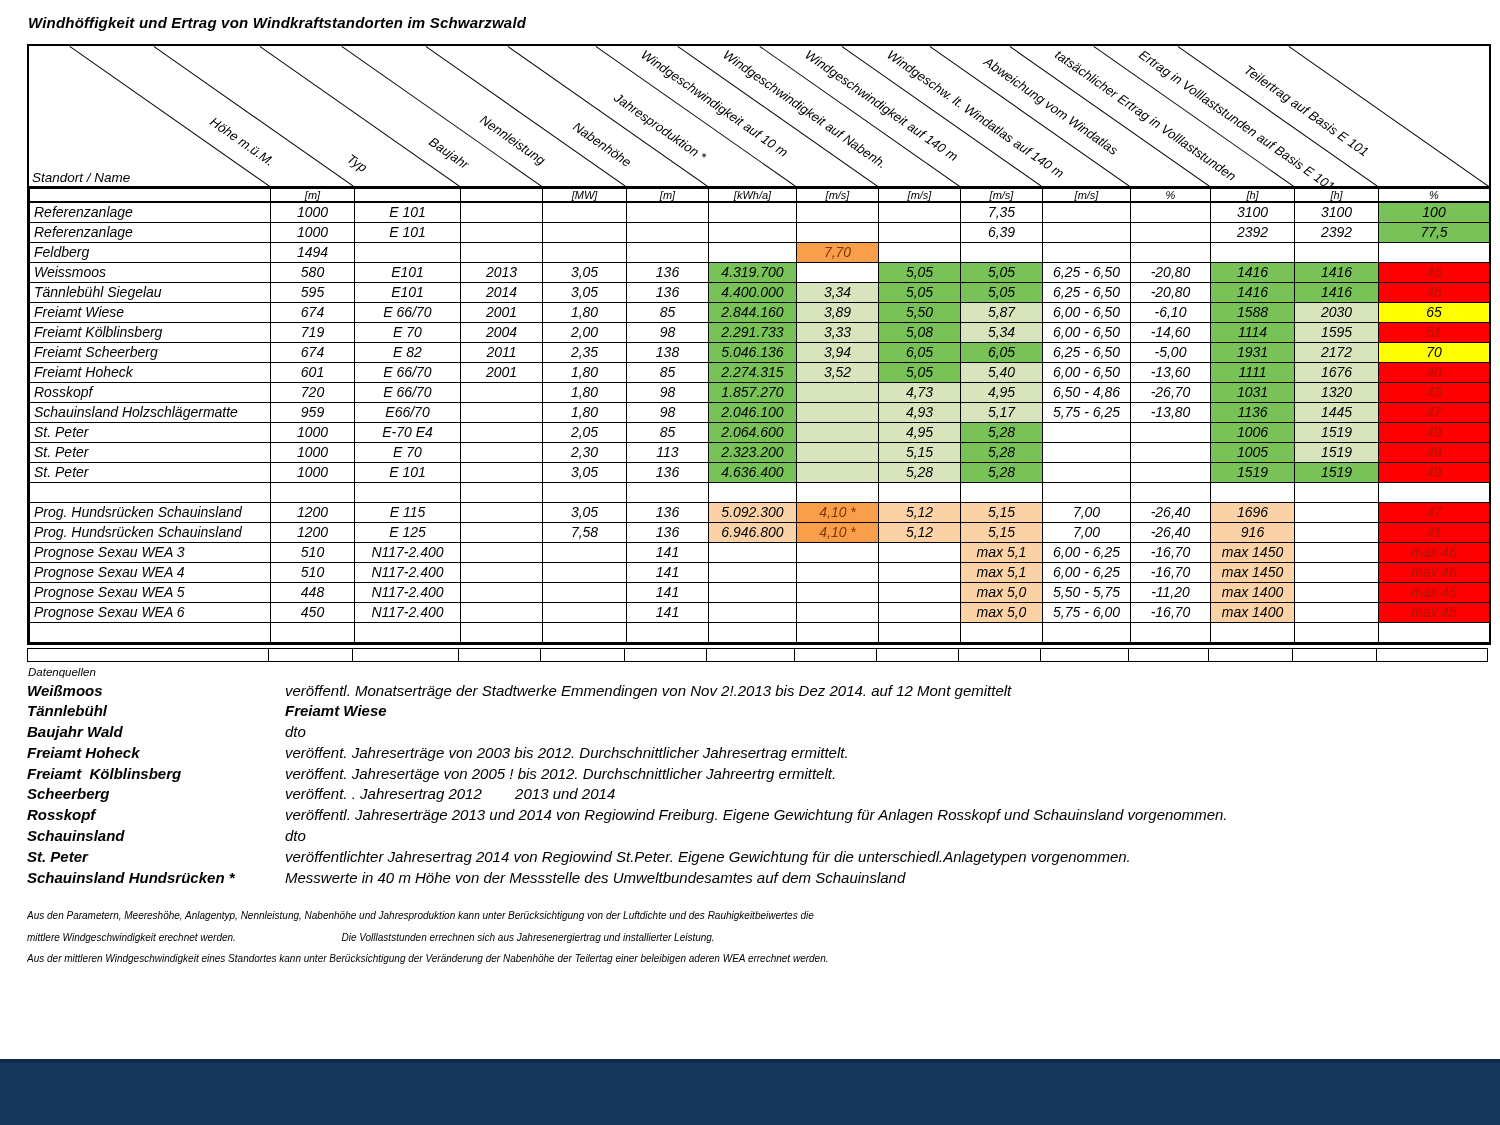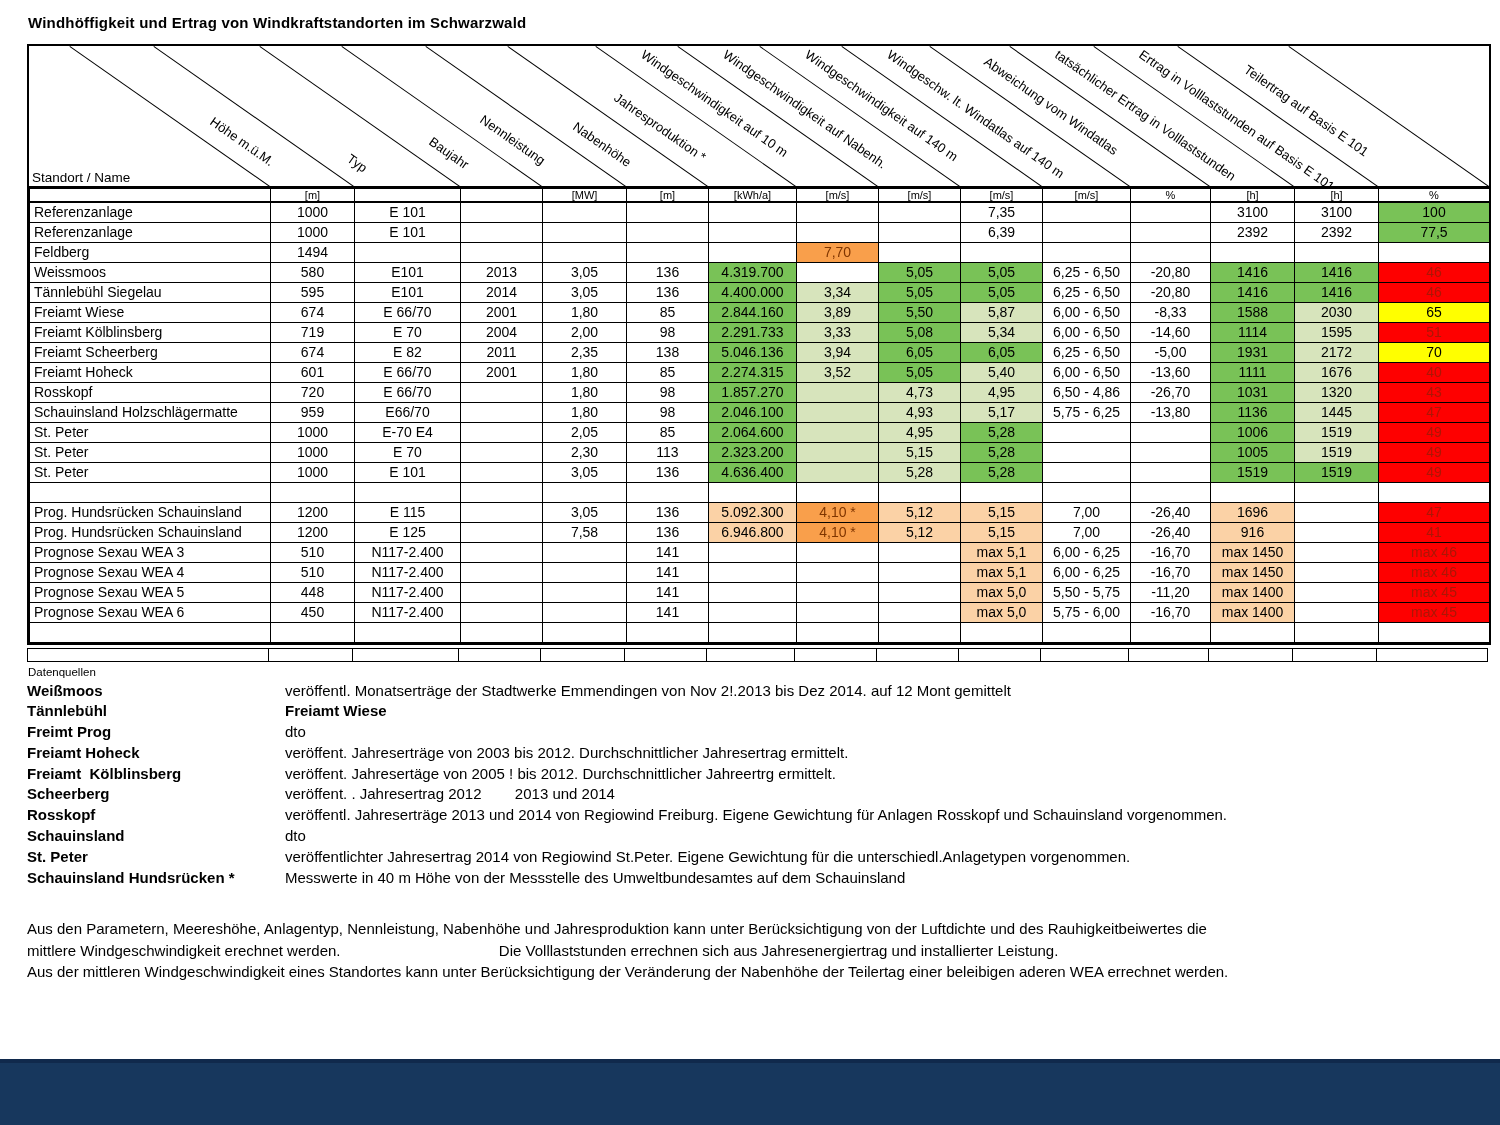--- a/index.html
+++ b/index.html
@@ -1,17 +1,17 @@
 <!DOCTYPE html>
 <html><head>
 <meta charset="utf-8">
 <style>
   html,body{margin:0;padding:0;background:#fff;}
   body{width:1500px;height:1125px;position:relative;font-family:"Liberation Sans",sans-serif;color:#000;overflow:hidden;}
-  .page{padding:0 0 0 27px;}
+  .page{padding:0 0 0 27px;font-style:italic;}
   h1.title{font-size:15px;font-weight:bold;margin:14px 0 13px 1px;letter-spacing:.2px;}
   .tbl-frame{width:1464px;border:2px solid #000;box-sizing:border-box;background:#fff;}
   .diag-head{position:relative;height:140px;overflow:hidden;border-bottom:2px solid #000;}
   .diag-line{position:absolute;width:245px;border-top:1.6px solid #000;transform:rotate(35deg);transform-origin:top left;}
   .diag-label{position:absolute;font-size:13px;white-space:nowrap;transform:rotate(35deg);transform-origin:top left;line-height:15px;}
   .corner-label{position:absolute;left:3px;bottom:1px;font-size:13.5px;}
   table.grid{border-collapse:collapse;table-layout:fixed;width:1460px;}
   table.grid td{border:1px solid #000;height:20px;font-size:14px;text-align:center;padding:0 2px;overflow:hidden;white-space:nowrap;box-sizing:border-box;}
   table.grid td:first-child{text-align:left;padding-left:4px;}
   tr.units td{height:13px;font-size:11px;border-bottom:2.5px solid #000;font-weight:normal;}
@@ -20,21 +20,21 @@
   td.o{background:var(--orange);color:var(--orangetext);}
   td.lo{background:var(--lightorange);}
   td.r{background:var(--red);color:var(--redtext);}
   td.y{background:var(--yellow);}
   .strip{margin-top:3px;}
   .strip table.grid{border:1.5px solid #000;}
   .dq-label{font-size:11.5px;margin:4px 0 3px 1px;}
   .sources{display:grid;grid-template-columns:258px 1180px;font-size:15px;line-height:20.8px;}
   .src-name{font-weight:bold;white-space:pre;}
   .src-desc{white-space:pre;overflow:hidden;}
-  .notes{margin-top:30px;font-size:15px;line-height:21.5px;}
+  .notes{margin-top:17px;font-size:10px;line-height:21.5px;}
   .note-line{white-space:pre;overflow:hidden;}
   .footer-bar{position:absolute;left:0;right:0;bottom:0;height:62px;background:var(--navy);border-top:4px solid var(--navydark);}
 </style>
 </head>
 <body style="--green: #79C257; --lightgreen: #D7E4BC; --orange: #F99F4B; --orangetext: #7F3500; --lightorange: #FBD2A6; --red: #FE0000; --redtext: #AC1605; --yellow: #FFFF00; --navy: #17375D; --navydark: #10294C;">
 
 <div class="page">
   <h1 class="title">Windhöffigkeit und Ertrag von Windkraftstandorten im Schwarzwald</h1>
 
   <div class="tbl-frame">
@@ -196,21 +196,21 @@
             <td>674</td>
             <td>E 66/70</td>
             <td>2001</td>
             <td>1,80</td>
             <td>85</td>
             <td class="g">2.844.160</td>
             <td class="lg">3,89</td>
             <td class="g">5,50</td>
             <td class="lg">5,87</td>
             <td>6,00 - 6,50</td>
-            <td>-8,33</td>
+            <td>-6,10</td>
             <td class="g">1588</td>
             <td class="lg">2030</td>
             <td class="y">65</td>
           </tr>
           <tr>
             <td>Freiamt Kölblinsberg</td>
             <td>719</td>
             <td>E 70</td>
             <td>2004</td>
             <td>2,00</td>
@@ -524,21 +524,21 @@
         </tbody>
     </table>
   </div>
 
   <div class="dq-label">Datenquellen</div>
   <div class="sources" id="sources">
       <div class="src-name">Weißmoos</div>
       <div class="src-desc">veröffentl. Monatserträge der Stadtwerke Emmendingen von Nov 2!.2013 bis Dez 2014. auf 12 Mont gemittelt</div>
       <div class="src-name">Tännlebühl</div>
       <div class="src-name">Freiamt Wiese</div>
-      <div class="src-name">Freimt Prog</div>
+      <div class="src-name">Baujahr Wald</div>
       <div class="src-desc">dto</div>
       <div class="src-name">Freiamt Hoheck</div>
       <div class="src-desc">veröffent. Jahreserträge von 2003 bis 2012. Durchschnittlicher Jahresertrag ermittelt.</div>
       <div class="src-name">Freiamt  Kölblinsberg</div>
       <div class="src-desc">veröffent. Jahresertäge von 2005 ! bis 2012. Durchschnittlicher Jahreertrg ermittelt.</div>
       <div class="src-name">Scheerberg</div>
       <div class="src-desc">veröffent. . Jahresertrag 2012        2013 und 2014</div>
       <div class="src-name">Rosskopf</div>
       <div class="src-desc">veröffentl. Jahreserträge 2013 und 2014 von Regiowind Freiburg. Eigene Gewichtung für Anlagen Rosskopf und Schauinsland vorgenommen.</div>
       <div class="src-name">Schauinsland</div>

